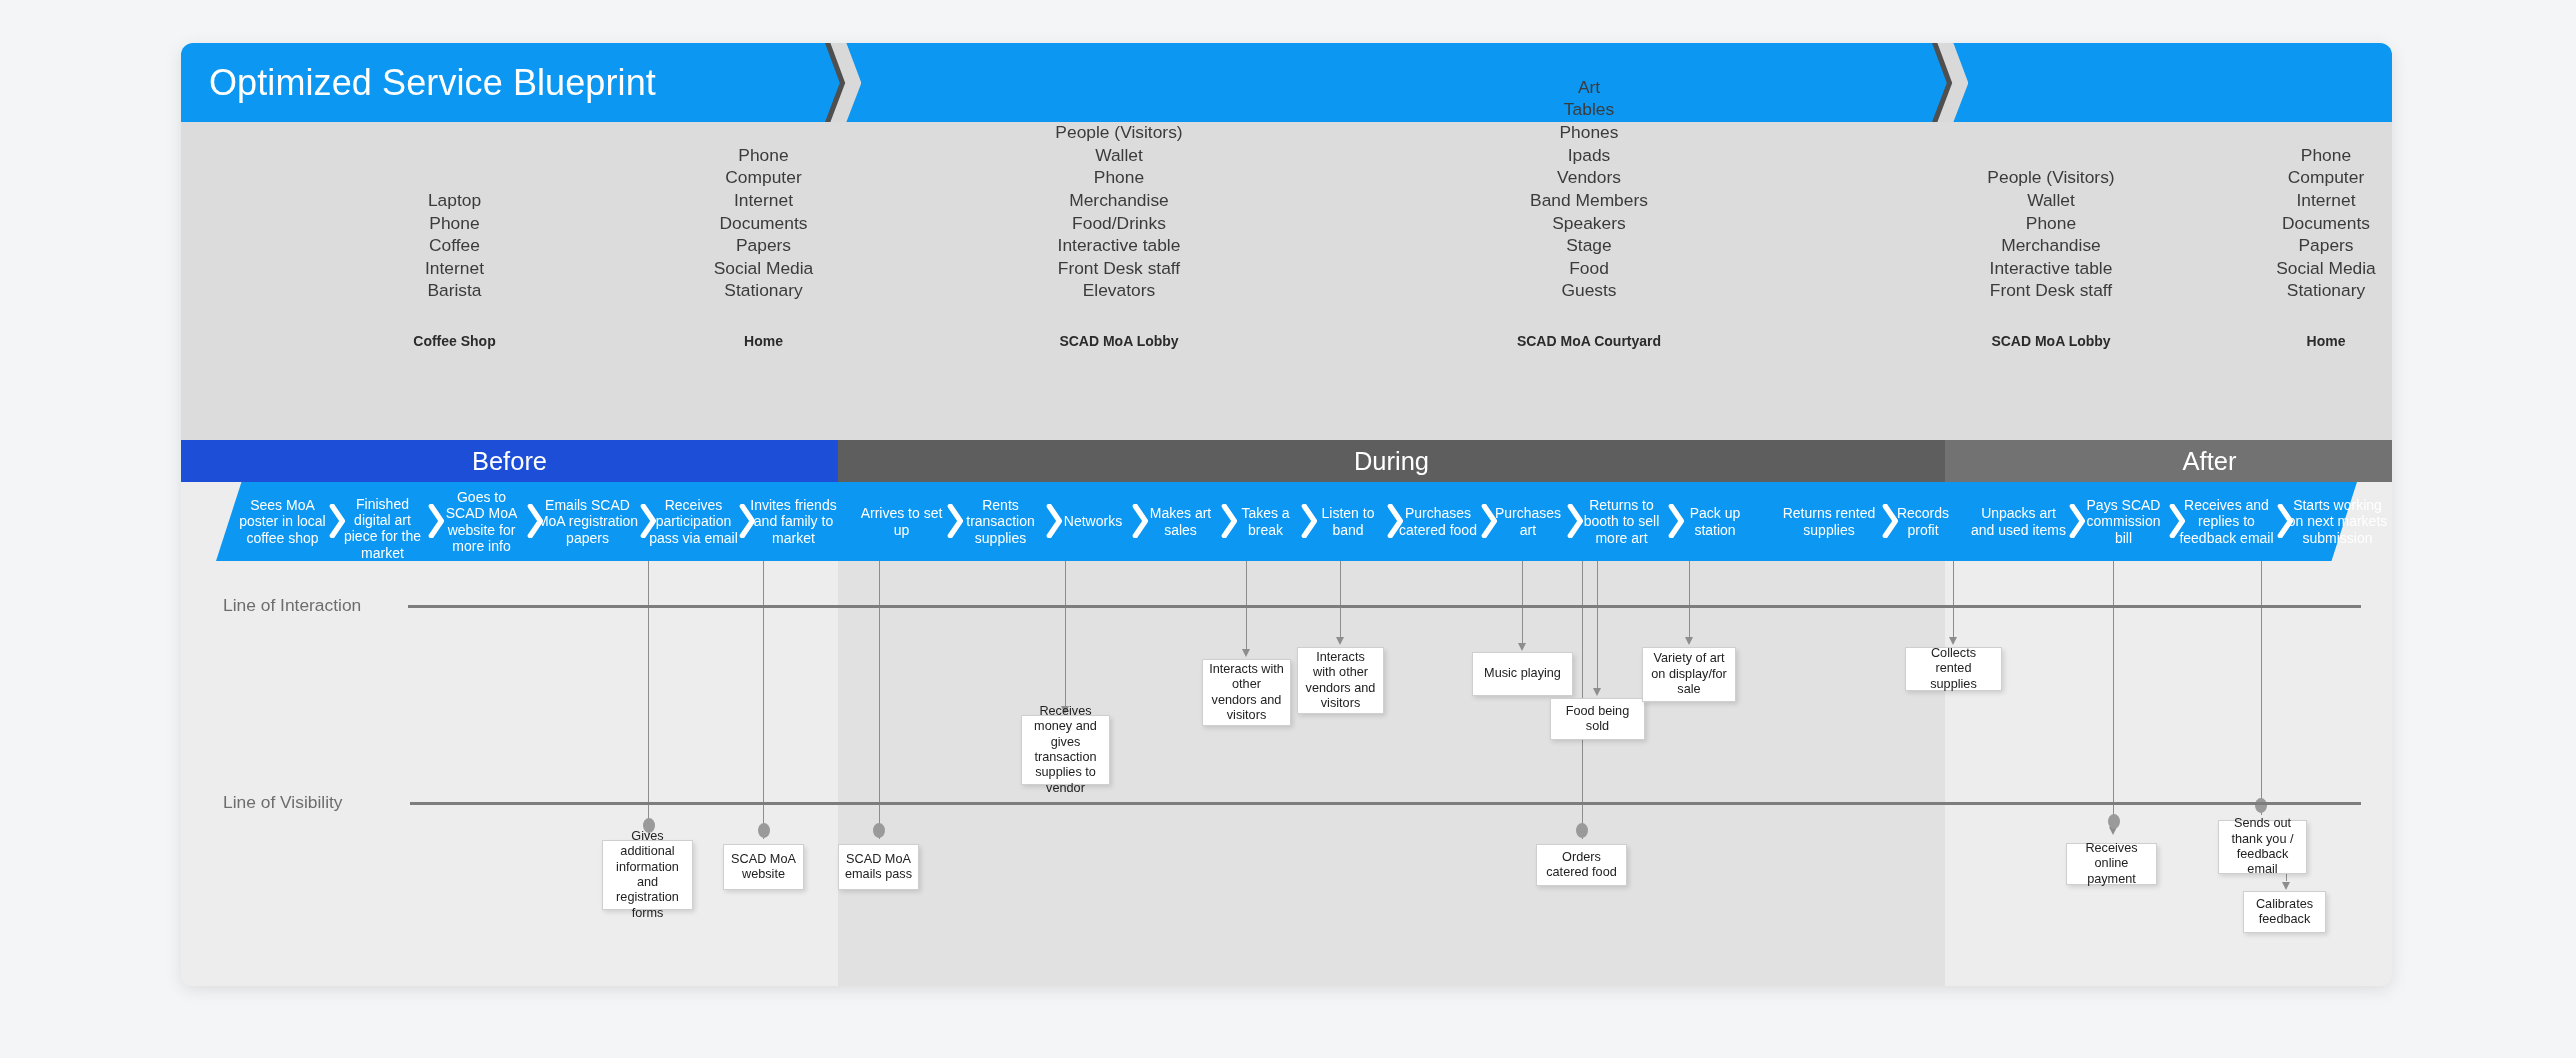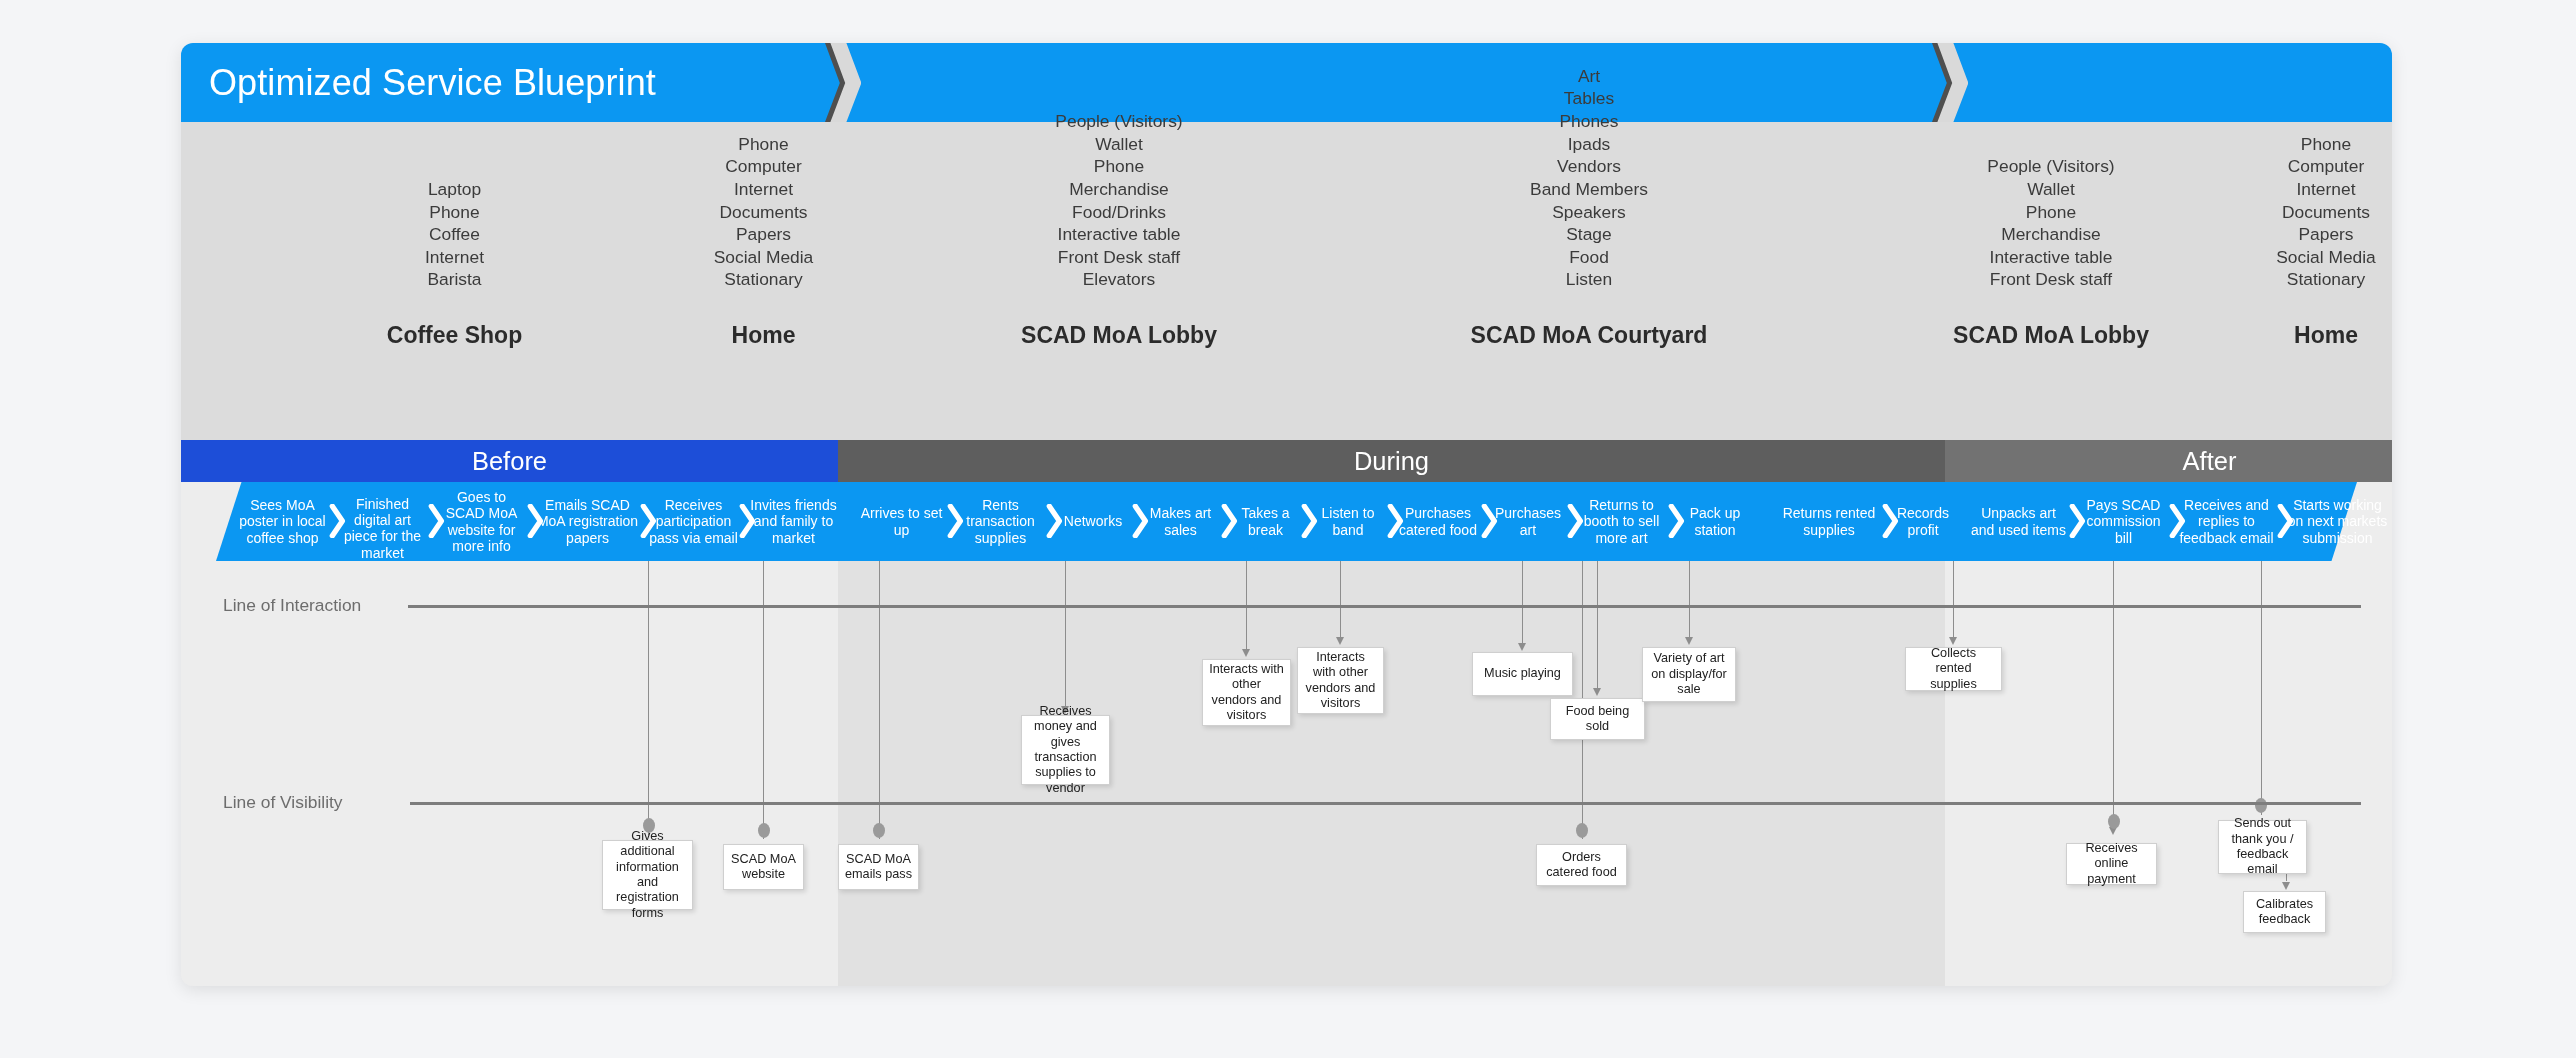--- a/index.html
+++ b/index.html
@@ -38,21 +38,21 @@
     position:absolute;top:0;height:318px;
     display:flex;flex-direction:column;align-items:center;justify-content:flex-end;
     padding-bottom:12px;box-sizing:border-box;
   }
   .evilist{
     display:flex;flex-direction:column;align-items:center;
     font-size:17.4px;color:#3b3b3b;line-height:1.30;
   }
   .evilist span{white-space:nowrap;}
   .evititle{
-    margin-top:31px;font-size:23px;font-weight:700;color:#2b2b2b;white-space:nowrap;
+    margin-top:31px;font-size:14px;font-weight:700;color:#2b2b2b;white-space:nowrap;
   }
 
   
   .lane{position:absolute;top:397px;height:546px;}
   .lane.before{background:#ededed;}
   .lane.during{background:#e1e1e1;}
   .lane.after {background:#ededed;}
 
   
   .phasebar{position:absolute;top:397px;height:42px;}
@@ -188,21 +188,21 @@
           <div class="evilist">
             <span>Art</span>
             <span>Tables</span>
             <span>Phones</span>
             <span>Ipads</span>
             <span>Vendors</span>
             <span>Band Members</span>
             <span>Speakers</span>
             <span>Stage</span>
             <span>Food</span>
-            <span>Listen</span>
+            <span>Guests</span>
           </div>
           <div class="evititle">SCAD MoA Courtyard</div>
         </div>
         <div class="evicol" style="left: 1682px; width: 376px;">
           <div class="evilist">
             <span>People (Visitors)</span>
             <span>Wallet</span>
             <span>Phone</span>
             <span>Merchandise</span>
             <span>Interactive table</span>

